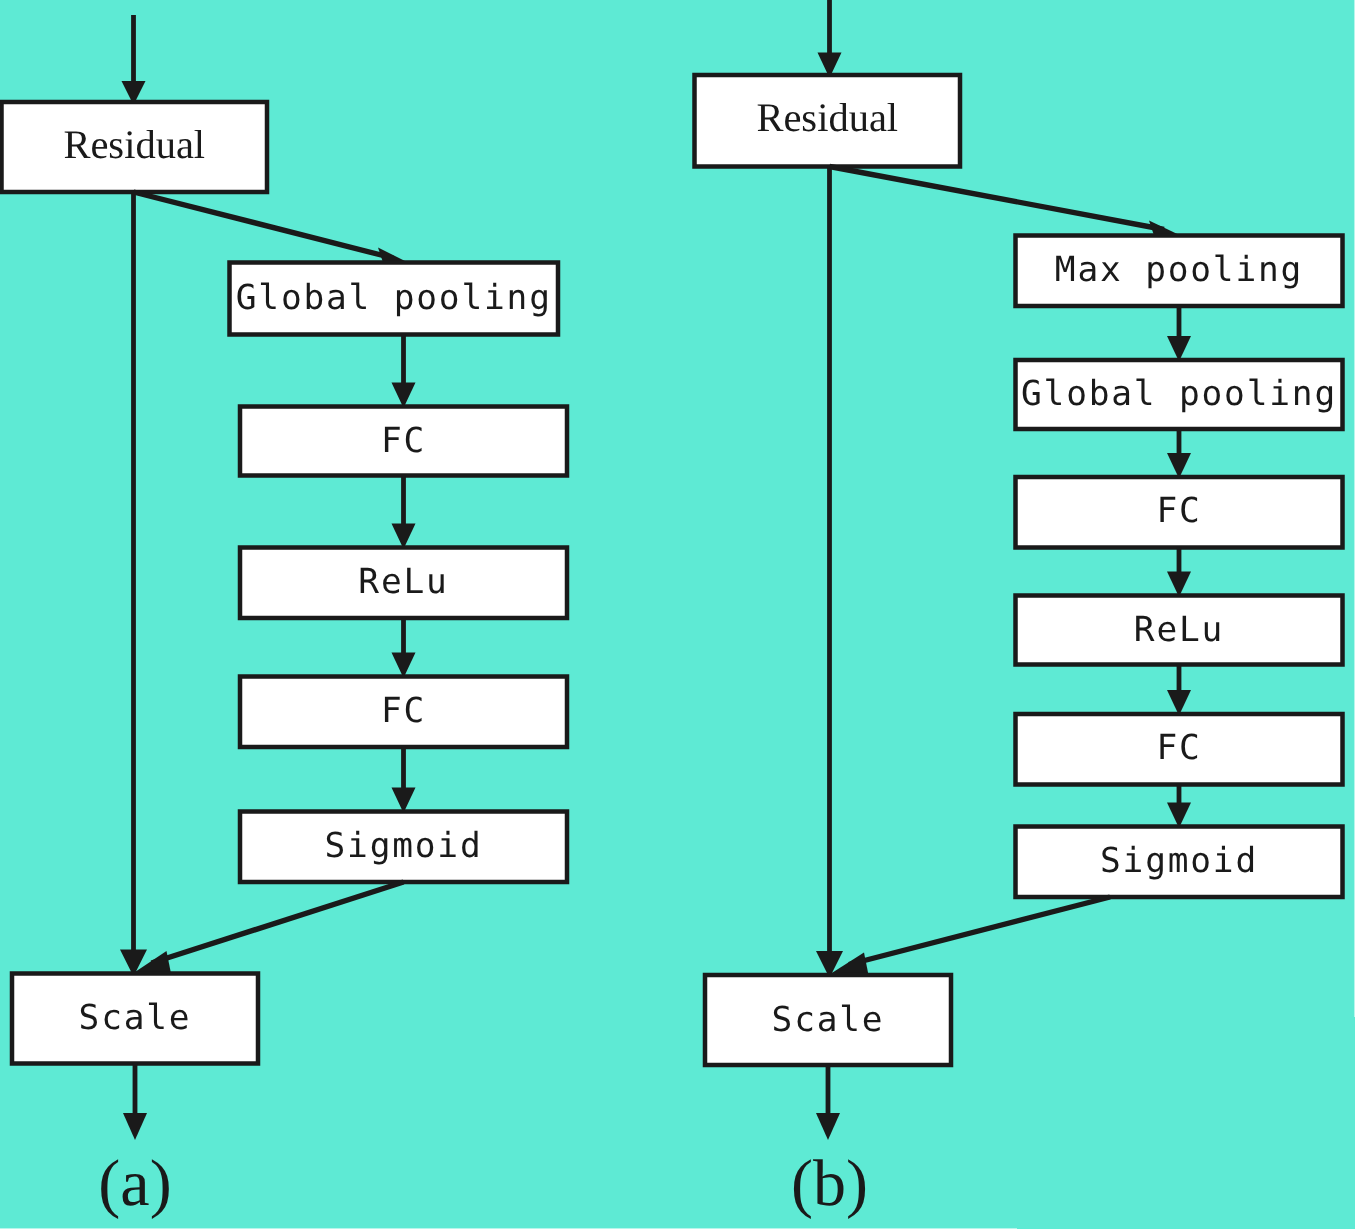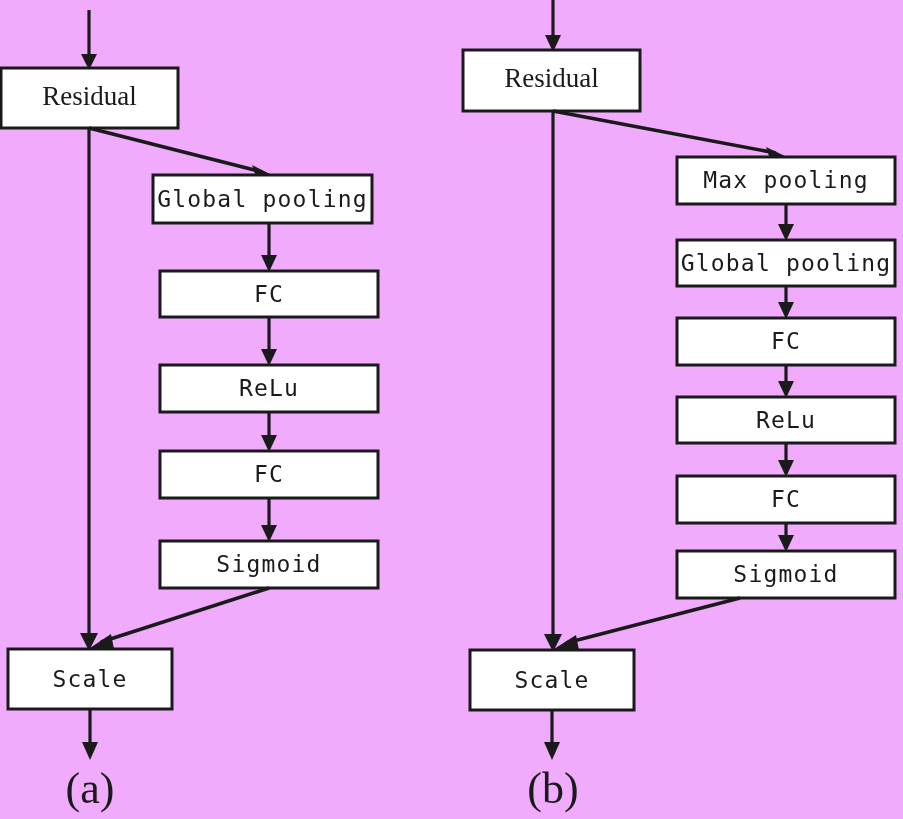--- a/index.html
+++ b/index.html
@@ -10,21 +10,21 @@
   body {
     width: 903px;
     height: 819px;
     font-family: "Liberation Serif", serif;
     overflow: hidden;
   }
   #diagram-root {
     position: relative;
     width: 903px;
     height: 819px;
-    background: #f0abfc;
+    background: #5eead4;
   }
   svg.figure {
     display: block;
     width: 903px;
     height: 819px;
   }
   .node-box {
     fill: #ffffff;
     stroke: #1a1a1a;
     stroke-width: 3;

